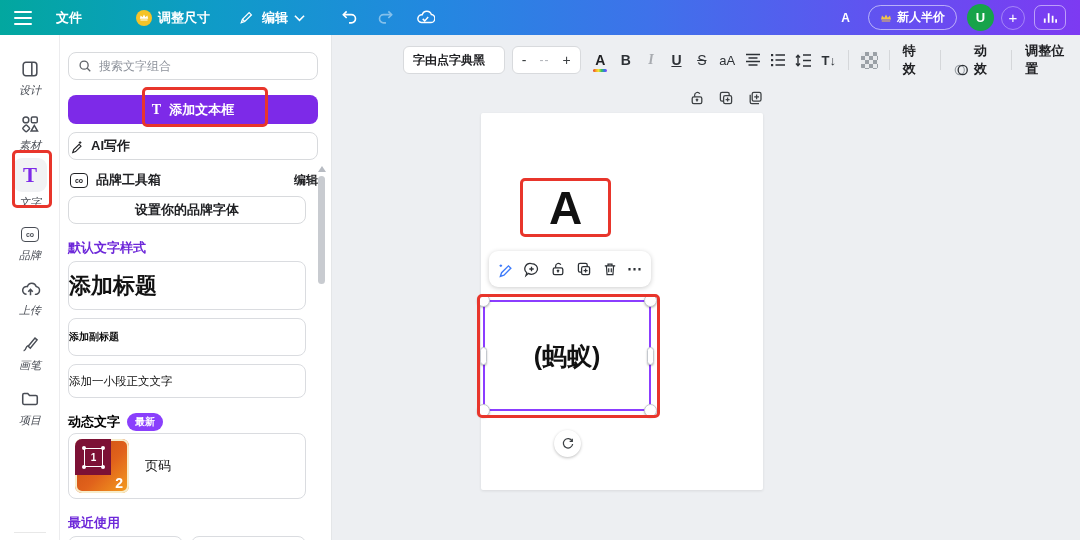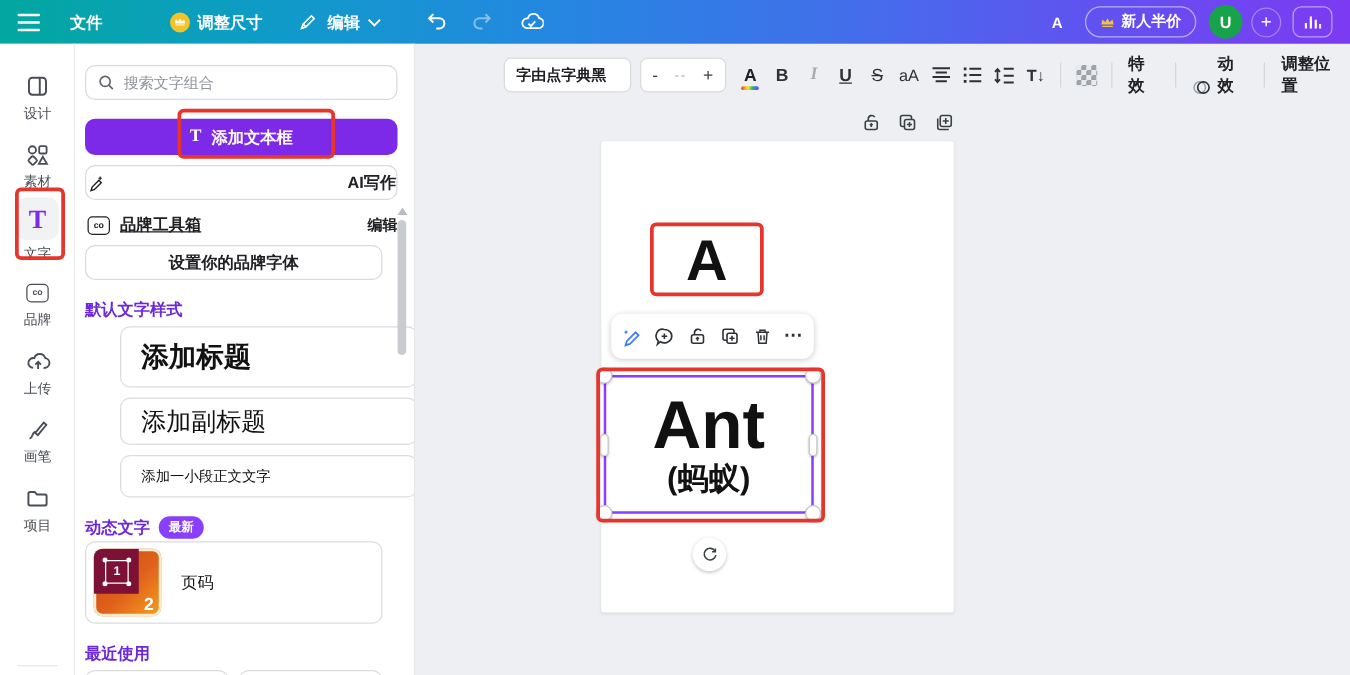--- a/index.html
+++ b/index.html
@@ -26,50 +26,50 @@
   .avatar { width:27px; height:27px; border-radius:50%; background:#17a34a; color:#fff;
     display:flex; align-items:center; justify-content:center; font-size:13px; font-weight:700; margin-right:7px; }
   .plus-btn { width:24px; height:24px; border-radius:50%; border:1.2px solid rgba(255,255,255,.35);
     display:flex; align-items:center; justify-content:center; font-size:15px; font-weight:400; color:#fff; margin-right:9px; }
   .stats-btn { width:32px; height:25px; border:1.3px solid rgba(255,255,255,.5); border-radius:7px;
     display:flex; align-items:center; justify-content:center; }
 
   
   .sidebar { position:absolute; left:0; top:35px; width:60px; height:505px; background:#fff; border-right:1px solid #ececee; }
   .side-item { position:absolute; left:0; width:60px; display:flex; flex-direction:column; align-items:center; gap:3px; cursor:pointer; }
-  .side-item .lbl { font-size:11px; color:#494d55; }
+  .side-item .lbl { font-size:11px; color:#494d55;font-style:italic; }
   .side-ico { width:22px; height:22px; display:flex; align-items:center; justify-content:center; color:#494d55; }
   .active-icobg { width:34px; height:34px; background:#f1f2f4; border-radius:9px; display:flex; align-items:center; justify-content:center; }
   .t-glyph { font-family:"Liberation Serif", serif; font-size:21px; font-weight:700; color:#7d2ae8; line-height:1; }
   .brand-ico { width:18px; height:15px; border:1.6px solid #494d55; border-radius:4px; font-size:7px; font-weight:700;
     color:#494d55; display:flex; align-items:center; justify-content:center; line-height:1; }
   .side-divider { position:absolute; left:14px; top:497px; width:32px; height:1px; background:#e8e8e8; }
 
   
   .panel { position:absolute; left:60px; top:35px; width:272px; height:505px; background:#fff; border-right:1px solid #e4e6e8; overflow:hidden; }
   .search-box { position:absolute; left:8px; top:17px; width:250px; height:28px; border:1px solid #d8dadd; border-radius:8px;
     display:flex; align-items:center; gap:7px; padding:0 9px; background:#fff; }
   .search-box .ph { font-size:12px; color:#8d929b;font-family:Liberation Serif, serif; }
   .addtext-btn { position:absolute; left:8px; top:60px; width:250px; height:29px; background:#7d2ae8; border:none; border-radius:8px;
     color:#fff; display:flex; align-items:center; justify-content:center; gap:8px; font-size:13px; font-weight:700; cursor:pointer; }
   .addtext-btn .t { font-family:"Liberation Serif",serif; font-size:14px; font-weight:700; }
   .ai-btn { position:absolute; left:8px; top:97px; width:250px; height:28px; background:#fff; border:1px solid #d8dadd; border-radius:8px;
-    display:flex; align-items:center; justify-content:space-between; gap:7px; font-size:13px; font-weight:700; color:#202124; cursor:pointer; }
+    display:flex; align-items:center; justify-content:flex-start; gap:7px; font-size:13px; font-weight:700; color:#202124; cursor:pointer; }
   .brand-row { position:absolute; left:10px; top:136px; width:248px; height:18px; display:flex; align-items:center; gap:8px; }
-  .brand-row .bt { font-size:13px; font-weight:700; color:#202124; flex:1;text-decoration:underline; }
+  .brand-row .bt { font-size:13px; font-weight:700; color:#202124; flex:1; }
   .brand-row .edit { font-size:12px; font-weight:700; color:#202124; cursor:pointer; }
   .brandco { width:18px; height:15px; border:1.6px solid #202124; border-radius:4px; font-size:7px; font-weight:700;
     color:#202124; display:flex; align-items:center; justify-content:center; }
   .brandfont-btn { position:absolute; left:8px; top:161px; width:238px; height:28px; background:#fff; border:1px solid #d8dadd;
     border-radius:8px; font-size:13px; font-weight:700; color:#202124; display:flex; align-items:center; justify-content:center; cursor:pointer; }
   .sec-head { position:absolute; left:8px; font-size:13px; font-weight:700; color:#6d28d9; }
   .style-card { position:absolute; left:8px; width:238px; background:#fff; border:1px solid #dadce0; border-radius:8px;
-    display:flex; align-items:center; padding-left:16px; color:#111; cursor:pointer;margin-left:28px; }
+    display:flex; align-items:center; padding-left:0; color:#111; cursor:pointer; }
   .dyn-row { position:absolute; left:8px; top:378px; display:flex; align-items:center; gap:7px; }
-  .dyn-row .h { font-size:13px; font-weight:700; color:#6d28d9; }
+  .dyn-row .h { font-size:13px; font-weight:700; color:#000000; }
   .badge { background:#8a3ffc; color:#fff; font-size:10px; font-weight:700; padding:2px 8px; border-radius:9px; }
   .pagenum-card { position:absolute; left:8px; top:398px; width:238px; height:66px; border:1px solid #dadce0; border-radius:8px;
     background:#fff; display:flex; align-items:center; gap:16px; padding-left:6px; cursor:pointer; }
   .pn-thumb { width:54px; height:54px; border-radius:7px; position:relative; overflow:hidden;
     background:linear-gradient(135deg,#c34a10 0%,#e0611b 55%,#f5a01f 100%); box-shadow:0 0 0 2px #f7ecc9 inset; }
   .pn-dark { position:absolute; left:0; top:0; width:36px; height:36px; background:#7c1135; }
   .pn-frame { position:absolute; left:9px; top:9px; width:19px; height:19px; border:1.6px solid #fff;
     display:flex; align-items:center; justify-content:center; color:#fff; font-size:10px; font-weight:700; }
   .pn-dot { position:absolute; width:4px; height:4px; border-radius:50%; background:#fff; }
   .pn-two { position:absolute; right:6px; bottom:2px; color:#fff; font-size:14px; font-weight:700; }
@@ -291,21 +291,21 @@
       <span class="bt">品牌工具箱</span>
       <span class="edit">编辑</span>
     </div>
     <div class="brandfont-btn">
         <span>设置你的品牌字体</span>
       </div>
     <div class="sec-head" style="top:204px">默认文字样式</div>
     <div class="style-card" style="top:226px; height:49px; font-size:22px; font-weight:700;">
         <span>添加标题</span>
       </div>
-    <div class="style-card" style="top:283px; height:38px; font-size:20px; font-weight:400;">
+    <div class="style-card" style="top:283px; height:38px; font-size:10px; font-weight:700;">
         <span>添加副标题</span>
       </div>
     <div class="style-card" style="top:329px; height:34px; font-size:11.5px;">
         <span>添加一小段正文文字</span>
       </div>
     <div class="dyn-row">
       <span class="h">动态文字</span>
       <span class="badge">最新</span>
     </div>
     <div class="pagenum-card">
@@ -454,21 +454,20 @@
         <svg width="16" height="16" viewBox="0 0 20 20" fill="none" stroke="#2d3136" stroke-width="1.5">
             <path d="M3.5 6 H16.5 M7.5 6 V4 H12.5 V6"></path>
             <path d="M5.5 6 L6.3 17 H13.7 L14.5 6"></path>
             <path d="M8.4 9 V14 M11.6 9 V14"></path>
           </svg>
       </span>
       <span class="ft-dots">⋯</span>
     </div>
 
     <div class="selection">
-      <div class="word-main">Ant</div>
       <div class="word-sub">(蚂蚁)</div>
       <span class="handle h-c" style="left:-8px; top:-8px;"></span>
       <span class="handle h-c" style="right:-8px; top:-8px;"></span>
       <span class="handle h-c" style="left:-8px; bottom:-8px;"></span>
       <span class="handle h-c" style="right:-8px; bottom:-8px;"></span>
       <span class="handle h-s" style="left:-5px; top:50%; margin-top:-9px;"></span>
       <span class="handle h-s" style="right:-5px; top:50%; margin-top:-9px;"></span>
     </div>
 
     <div class="rotate-btn">

